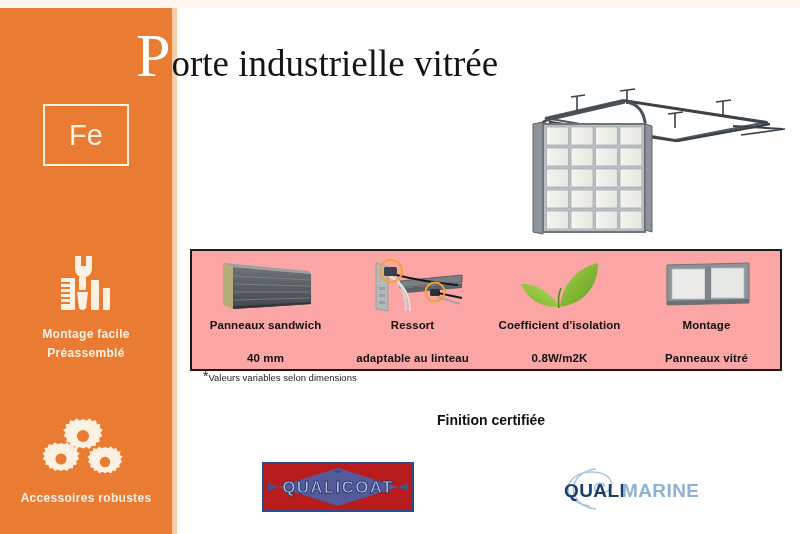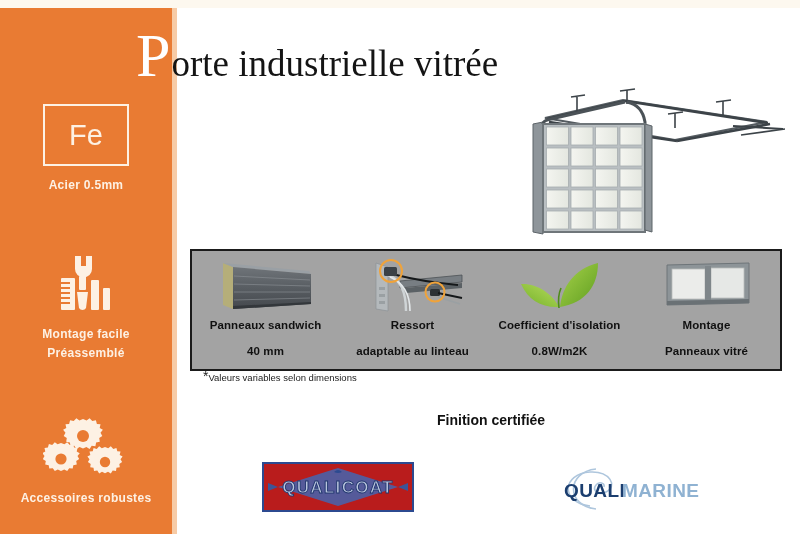--- a/index.html
+++ b/index.html
@@ -124,21 +124,21 @@
   
   #feature-box {
     position: absolute;
     left: 190px;
     top: 249px;
     width: 592px;
     height: 122px;
     border: 2px solid #1b1b1b;
     box-sizing: border-box;
     display: flex;
-    background: #a3a3a3;
+    background: #fca5a5;
   }
   .feature-col {
     flex: 1 1 0;
     display: flex;
     flex-direction: column;
     align-items: center;
     padding-top: 5px;
     box-sizing: border-box;
   }
   .feature-art {
@@ -153,21 +153,21 @@
     font-weight: bold;
     color: #111111;
     letter-spacing: 0.1px;
     line-height: 15px;
     text-align: center;
   }
   .feature-value {
     font-size: 11.5px;
     font-weight: bold;
     color: #111111;
-    margin-top: 12px;
+    margin-top: 19px;
     letter-spacing: 0.1px;
     text-align: center;
   }
 
   
   #footnote {
     position: absolute;
     left: 203px;
     top: 372px;
     font-size: 9.5px;
@@ -216,21 +216,20 @@
 <div id="page">
 
   <div id="top-strip"></div>
 
   <div id="sidebar">
 
     <div class="side-block" style="top:96px;">
       <div id="fe-box">
         <span id="fe-symbol">Fe</span>
       </div>
-      <div class="side-label">Acier 0.5mm</div>
     </div>
 
     <div class="side-block" style="top:244px;">
       <div class="icon-wrap">
         <svg width="78" height="62" viewBox="0 0 78 62" aria-hidden="true">
           <g fill="#fdf1e4">
 
             <path d="M28 2 h6 v10 h5 V2 h6 v13 a8 8 0 0 1 -17 0 Z"></path>
             <rect x="32" y="22" width="7" height="14" rx="1"></rect>
 

